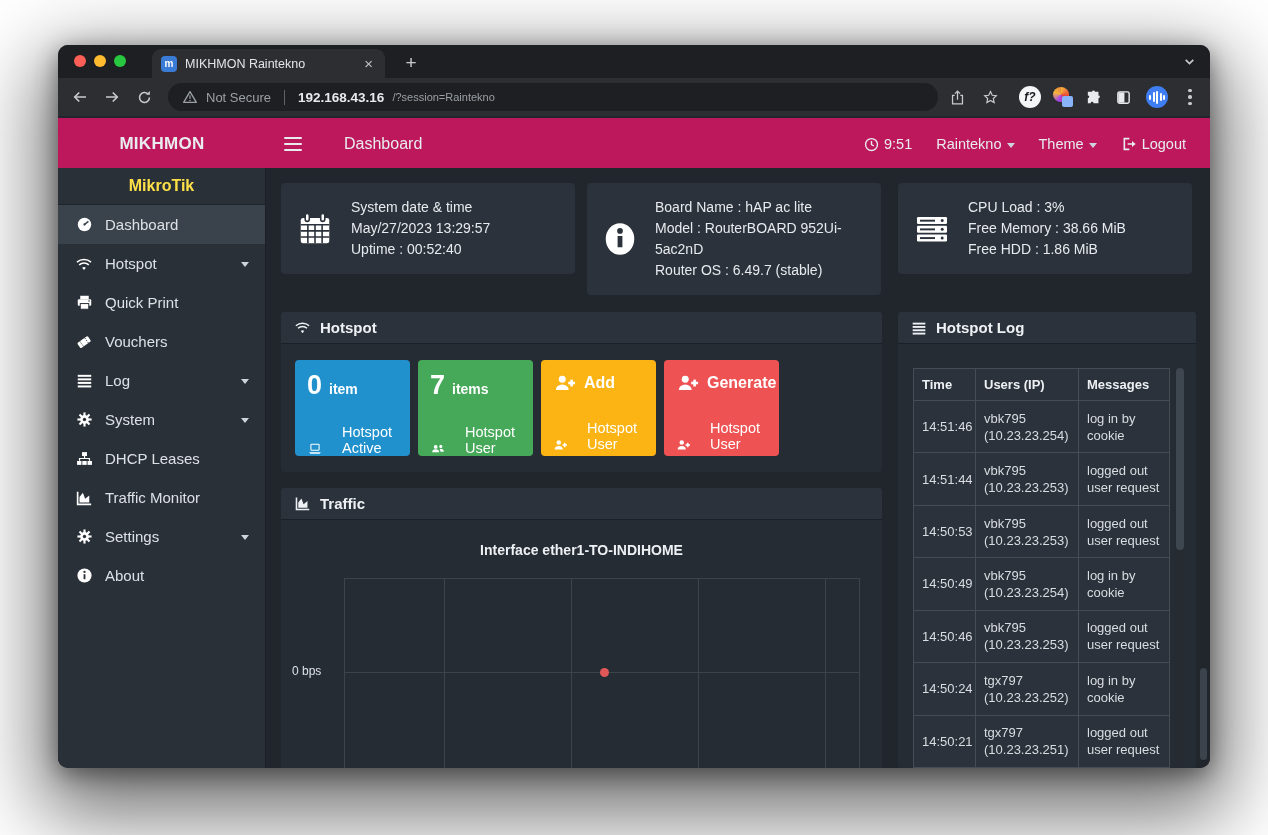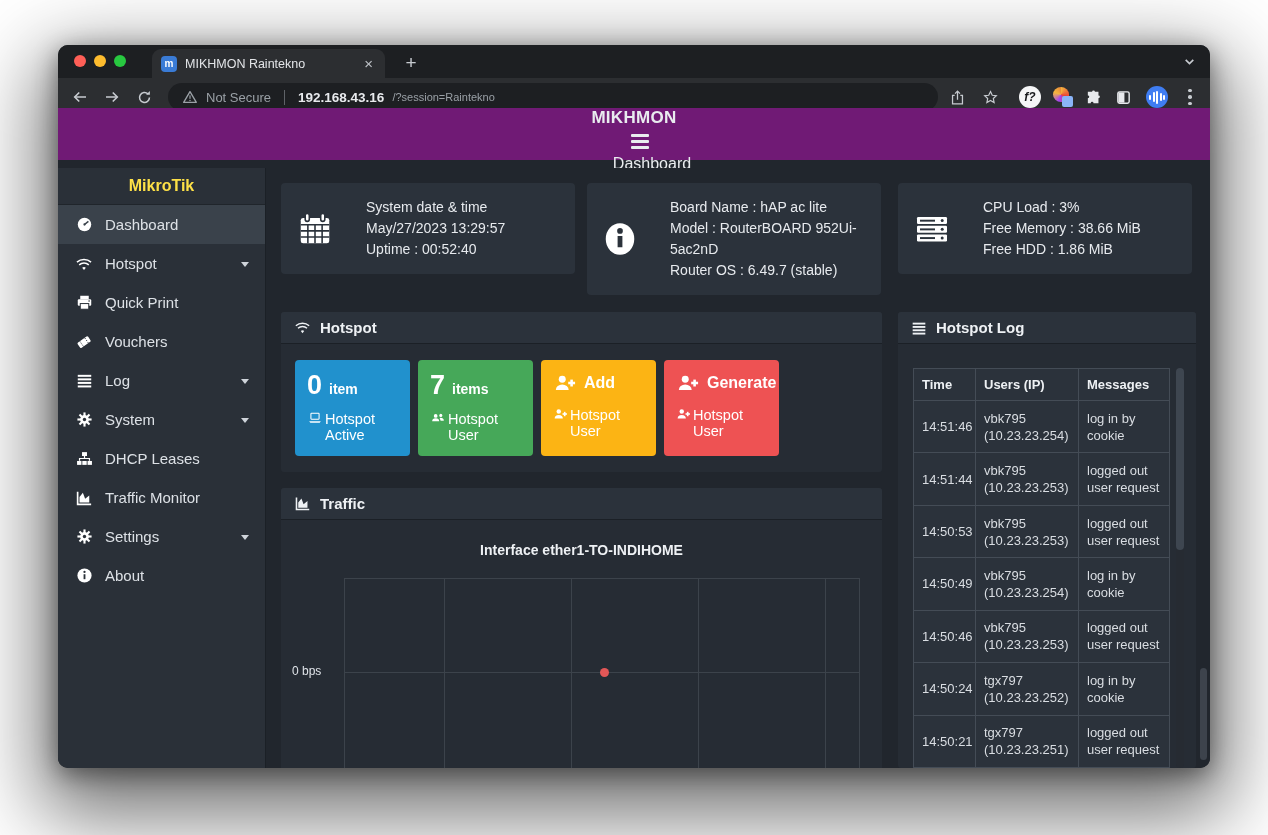--- a/index.html
+++ b/index.html
@@ -40,22 +40,22 @@
   .palette .disc { position:absolute; left:0; top:0; width:16px; height:15px; border-radius:50% 50% 40% 50%;
     background:conic-gradient(#f4b63f,#ea4335 30%,#a142f4 55%,#f4b63f 80%,#ea8b3a); }
   .palette .sq { position:absolute; right:0; bottom:0; width:11px; height:11px; border-radius:2px; background:#8ab4f8; }
   .audio-ext { width:22px; height:22px; border-radius:50%; background:#3f7df2; display:flex; gap:1.5px;
     align-items:center; justify-content:center; }
   .audio-ext i { display:block; width:2px; background:#fff; border-radius:1px; }
   .dots { display:flex; flex-direction:column; gap:3px; }
   .dots i { width:3.5px; height:3.5px; border-radius:50%; background:#c7cbd0; }
 
   
-  .mk-navbar { position:absolute; top:63px; left:0; right:0; height:52px; background:#701a75;
-    display:flex; align-items:center; color:#e9ecef;flex-direction:column; }
+  .mk-navbar { position:absolute; top:73px; left:0; right:0; height:52px; background:#be185d;
+    display:flex; align-items:center; color:#e9ecef; }
   .brand { width:208px; text-align:center; font-size:17px; font-weight:bold; letter-spacing:.3px; }
   .hamburger { margin-left:12px; display:flex; flex-direction:column; gap:3.5px; padding:6px; }
   .hamburger i { display:block; width:18px; height:2.6px; background:#e9ecef; border-radius:1px; }
   .page-title { margin-left:36px; font-size:16px; }
   .nav-right { margin-left:auto; display:flex; align-items:center; gap:24px; padding-right:24px; font-size:14.5px; }
   .nav-item { display:flex; align-items:center; gap:5px; }
   .chev { width:0; height:0; border-left:4.5px solid transparent; border-right:4.5px solid transparent;
     border-top:5.5px solid #cfd4da; margin-top:2px; }
 
   .mk-main { position:absolute; top:123px; left:0; right:0; bottom:0; display:flex; }
@@ -67,38 +67,38 @@
   .sb-item.active { background:#3a424b; }
   .sb-item .chev { margin-left:auto; }
   .sb-icon { width:20px; display:flex; justify-content:center; }
 
   .content { flex:1; background:#21262d; padding:15px 20px 0 15px; display:flex; gap:16px;
     align-items:flex-start; overflow:hidden; }
   .col-left { width:601px; flex-shrink:0; }
   .col-right { flex:1; }
 
   .cards-row { display:flex; gap:12px; height:113px; align-items:flex-start; }
-  .card { background:#2b323b; border-radius:4px; padding:14px 15px; display:flex; gap:32px;
+  .card { background:#2b323b; border-radius:4px; padding:14px 15px; display:flex; gap:17px;
     align-items:center; color:#e7eaee; font-size:14px; line-height:21px; }
   .cards-row .card { width:294px; }
   .card .big-icon { flex-shrink:0; }
   .card-cpu { width:100%; }
 
   .panel { margin-top:16px; border-radius:3px; overflow:hidden; background:#262c34; }
   .panel-header { background:#2b323b; padding:7px 13px; font-weight:bold; font-size:15px; color:#eef1f4;
     display:flex; align-items:center; gap:9px; border-bottom:1px solid #1b2026; }
   .panel-body { padding:16px 14px; }
 
   .tiles { display:flex; gap:8px; }
   .tile { width:115px; height:96px; border-radius:4px; color:#fff; padding:12px 12px; }
   .tile .top { display:flex; align-items:center; gap:7px; }
   .tile .num { font-size:27px; font-weight:bold; line-height:26px; }
   .tile .unit { font-size:14px; font-weight:bold; padding-top:8px; }
   .tile .action { font-size:16px; font-weight:bold; }
-  .tile .sub { margin-top:13px; display:flex; align-items:flex-start; gap:2px; font-size:14.5px; }
+  .tile .sub { margin-top:26px; display:flex; align-items:flex-end; gap:19px; font-size:14.5px; }
 
   .traffic-body { padding:14px 14px 0 14px; }
   .chart-title { text-align:center; font-weight:bold; font-size:14px; color:#eef1f4; margin:8px 0 20px; }
   .plot { position:relative; margin-left:49px; width:516px; height:220px;
     border:1px solid #3c434b; border-bottom:none; }
   .vline { position:absolute; top:0; bottom:0; width:1px; background:#3c434b; }
   .hline { position:absolute; left:0; right:0; top:93px; height:1px; background:#3c434b; }
   .y-tick { position:absolute; left:-53px; top:85px; font-size:12px; color:#dfe3e8; }
   .dot { position:absolute; left:255px; top:89px; width:9px; height:9px; border-radius:50%; background:#e25757; }
 

